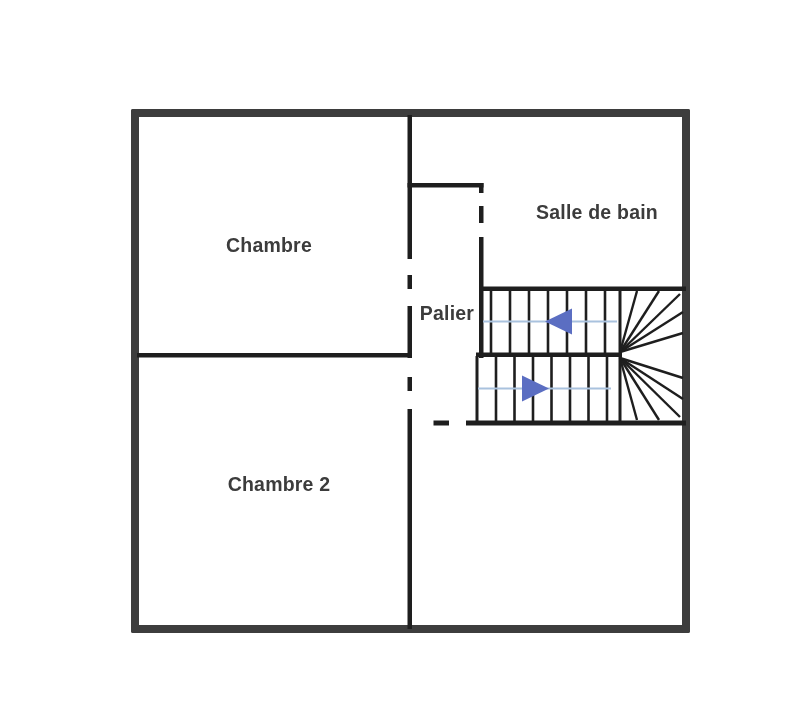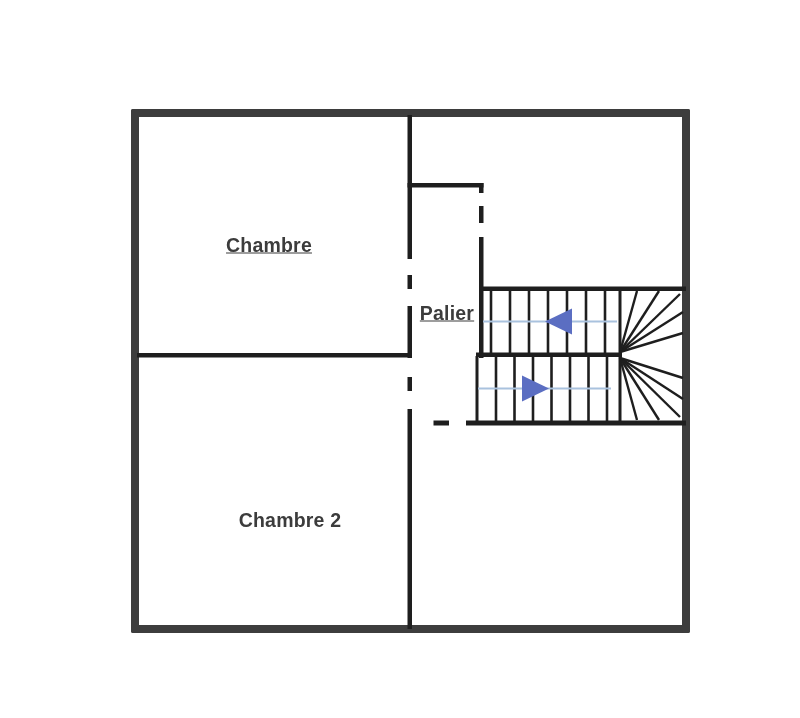--- a/index.html
+++ b/index.html
@@ -26,24 +26,24 @@
   .room-label {
     position: absolute;
     transform: translate(-50%, -50%);
     font-size: 19.5px;
     font-weight: 600;
     color: #3c3c3c;
     letter-spacing: 0.2px;
     white-space: nowrap;
     user-select: none;
   }
-  .lbl-chambre   { left: 269px; top: 245px; text-decoration: underline; }
+  .lbl-chambre   { left: 269px; top: 245px; }
   .lbl-sdb       { left: 597px; top: 212px; }
-  .lbl-palier    { left: 447px; top: 313px; text-decoration: underline; }
-  .lbl-chambre2  { left: 290px; top: 484px; margin-top: 36px; }
+  .lbl-palier    { left: 447px; top: 313px; }
+  .lbl-chambre2  { left: 279px; top: 484px; }
   .lbl-chambre3  { left: 564px; top: 518px; }
 </style>
 </head>
 <body>
 
 <div class="canvas">
 
   <svg class="plan-svg" viewBox="0 0 800 718" xmlns="http://www.w3.org/2000/svg">
 
     <g fill="#3d3d3d">
@@ -123,16 +123,17 @@
 
       <line x1="483" y1="321.5" x2="617" y2="321.5" stroke="#a9c2de" stroke-width="2"></line>
       <line x1="478" y1="388.5" x2="611" y2="388.5" stroke="#a9c2de" stroke-width="2"></line>
 
       <polygon points="545,321.5 572,308.5 572,334.5" fill="#5b6ec2"></polygon>
       <polygon points="549,388.5 522,375.5 522,401.5" fill="#5b6ec2"></polygon>
     </g>
   </svg>
 
   <div class="room-label lbl-chambre">Chambre</div>
+  <div class="room-label lbl-sdb">Salle de bain</div>
   <div class="room-label lbl-palier">Palier</div>
   <div class="room-label lbl-chambre2">Chambre 2</div>
 
 </div>
 
 </body></html>

